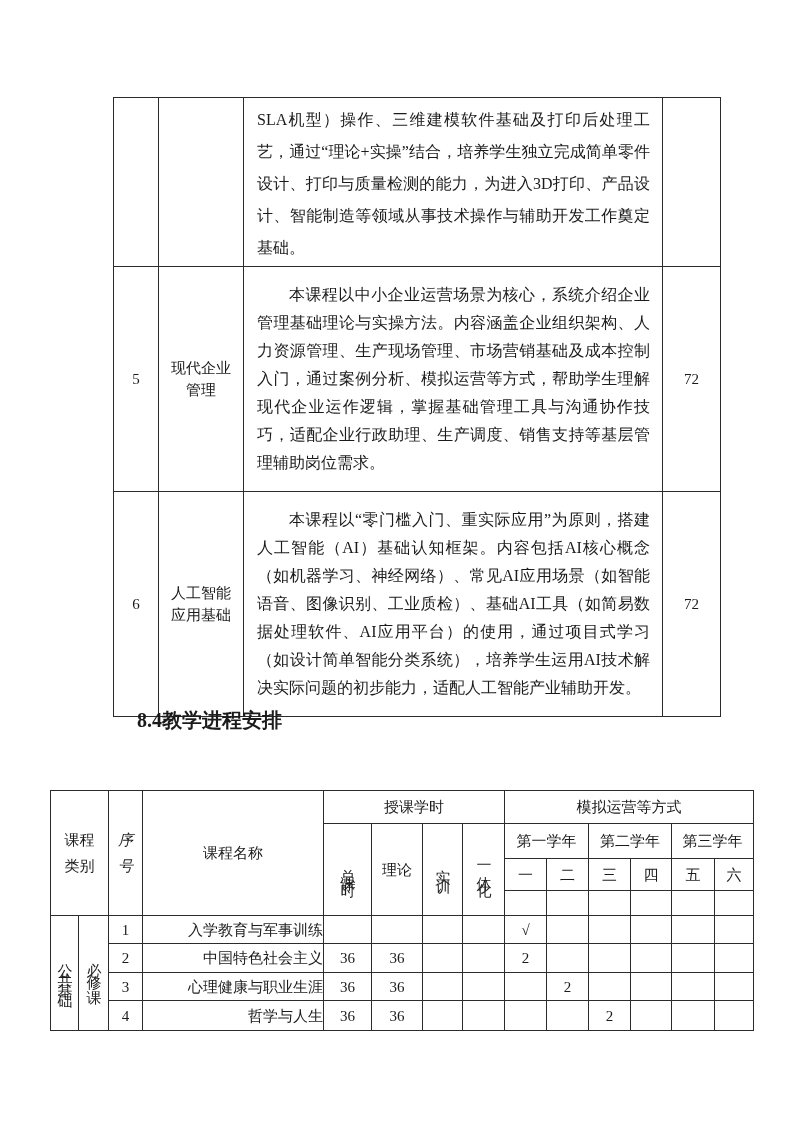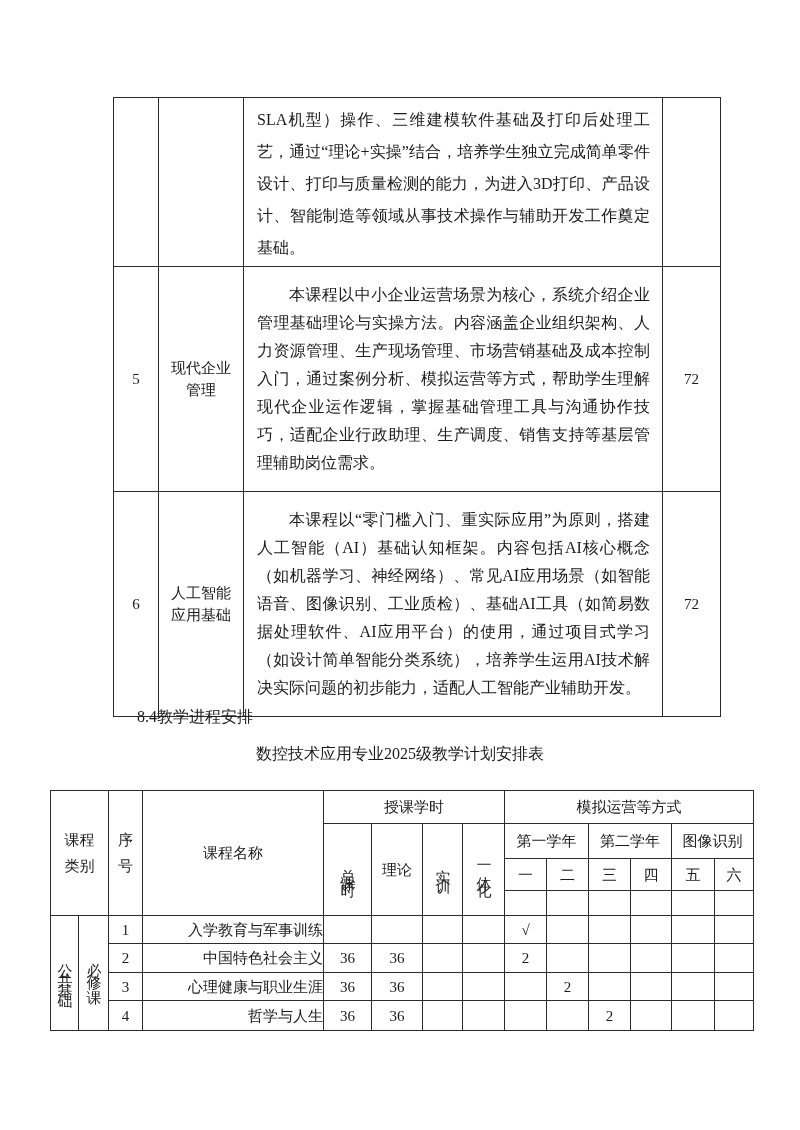--- a/index.html
+++ b/index.html
@@ -29,42 +29,42 @@
     vertical-align: middle;
   }
   .t1 .desc.cont { line-height: 32px; vertical-align: top; padding-top: 6px; }
   .t1 .desc.ind  { text-indent: 2em; }
   .t1 .cname { line-height: 22px; padding: 0 10px; }
   .t1 .num, .t1 .hours { font-size: 15px; }
 
   
   .sec-heading {
     position: absolute; left: 137px; top: 707px;
-    font-size: 16px; font-weight: normal;
+    font-size: 20px; font-weight: bold;
     font-family: "Liberation Serif", "DejaVu Serif", serif;
   }
   .tbl-caption {
     position: absolute; left: 0; top: 744px; width: 800px;
     text-align: center; font-size: 16px;
   }
 
   
   .t2 { position: absolute; left: 50px; top: 790px; width: 703px; }
   .t2 td { font-size: 15px; text-align: center; line-height: 20px; }
   .t2 .hr1 { height: 33px; }
   .t2 .hr2 { height: 35px; }
   .t2 .hr3 { height: 32px; }
   .t2 .hr4 { height: 25px; }
   .t2 .dr1 { height: 28px; }
   .t2 .dr2 { height: 29px; }
   .t2 .dr3 { height: 28px; }
   .t2 .dr4 { height: 30px; }
   .t2 .cname { text-align: right; padding-left: 9px; margin-top: 20px; }
   .wrap2 { width: 2.3em; margin: 8px auto; line-height: 26px; }
-  .wrap1 { width: 1.2em; margin: 0 auto; line-height: 26px; }
+  .wrap1 { width: 1.2em; margin: 0 auto; line-height: 26px; font-style: italic; }
   .vt {
     display: inline-block;
     writing-mode: vertical-lr;
     text-orientation: upright;
     line-height: 1;
   }
   .vt-total      { letter-spacing: 7px; }
   .vt-practice   { letter-spacing: 10px; }
   .vt-integrated { letter-spacing: 7px; }
   .vt-cat        { letter-spacing: 10px; }
@@ -104,21 +104,20 @@
     <tr class="r-main">
       <td class="num">6</td>
       <td class="cname">人工智能应用基础</td>
       <td class="desc ind">本课程以“零门槛入门、重实际应用”为原则，搭建人工智能（AI）基础认知框架。内容包括AI核心概念（如机器学习、神经网络）、常见AI应用场景（如智能语音、图像识别、工业质检）、基础AI工具（如简易数据处理软件、AI应用平台）的使用，通过项目式学习（如设计简单智能分类系统），培养学生运用AI技术解决实际问题的初步能力，适配人工智能产业辅助开发。</td>
       <td class="hours">72</td>
     </tr>
   </tbody>
     </table>
 
   <div class="sec-heading">8.4教学进程安排</div>
-  <div class="tbl-caption">数控技术应用专业2025级教学计划安排表</div>
 
   <table class="t2">
     <colgroup>
       <col style="width:28px">
         <col style="width:30px">
         <col style="width:34px">
         <col style="width:181px">
       <col style="width:48px">
         <col style="width:51px">
         <col style="width:40px">
@@ -150,21 +149,21 @@
       </td>
       <td rowspan="3">理论</td>
       <td rowspan="3">
         <span class="vt vt-practice">实训</span>
       </td>
       <td rowspan="3">
         <span class="vt vt-integrated">一体化</span>
       </td>
       <td colspan="2">第一学年</td>
       <td colspan="2">第二学年</td>
-      <td colspan="2">图像识别</td>
+      <td colspan="2">第三学年</td>
     </tr>
 
     <tr class="hr3">
       <td>一</td>
       <td>二</td>
       <td>三</td>
       <td>四</td>
       <td>五</td>
       <td>六</td>
     </tr>

